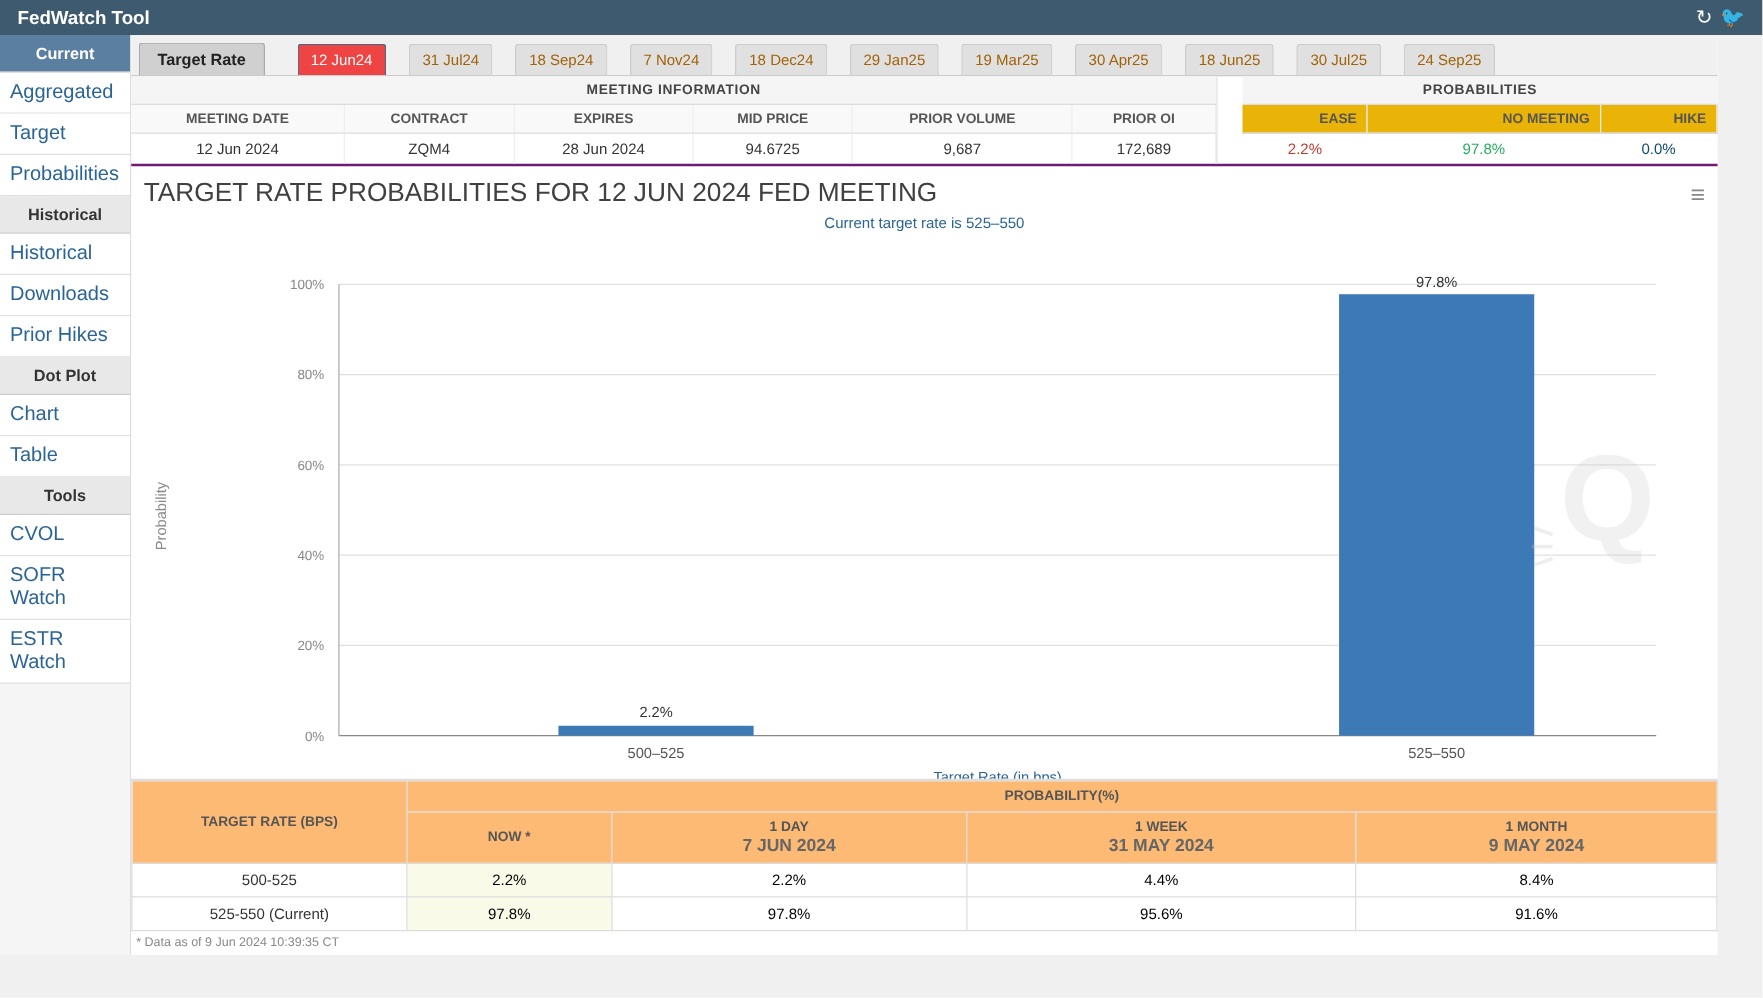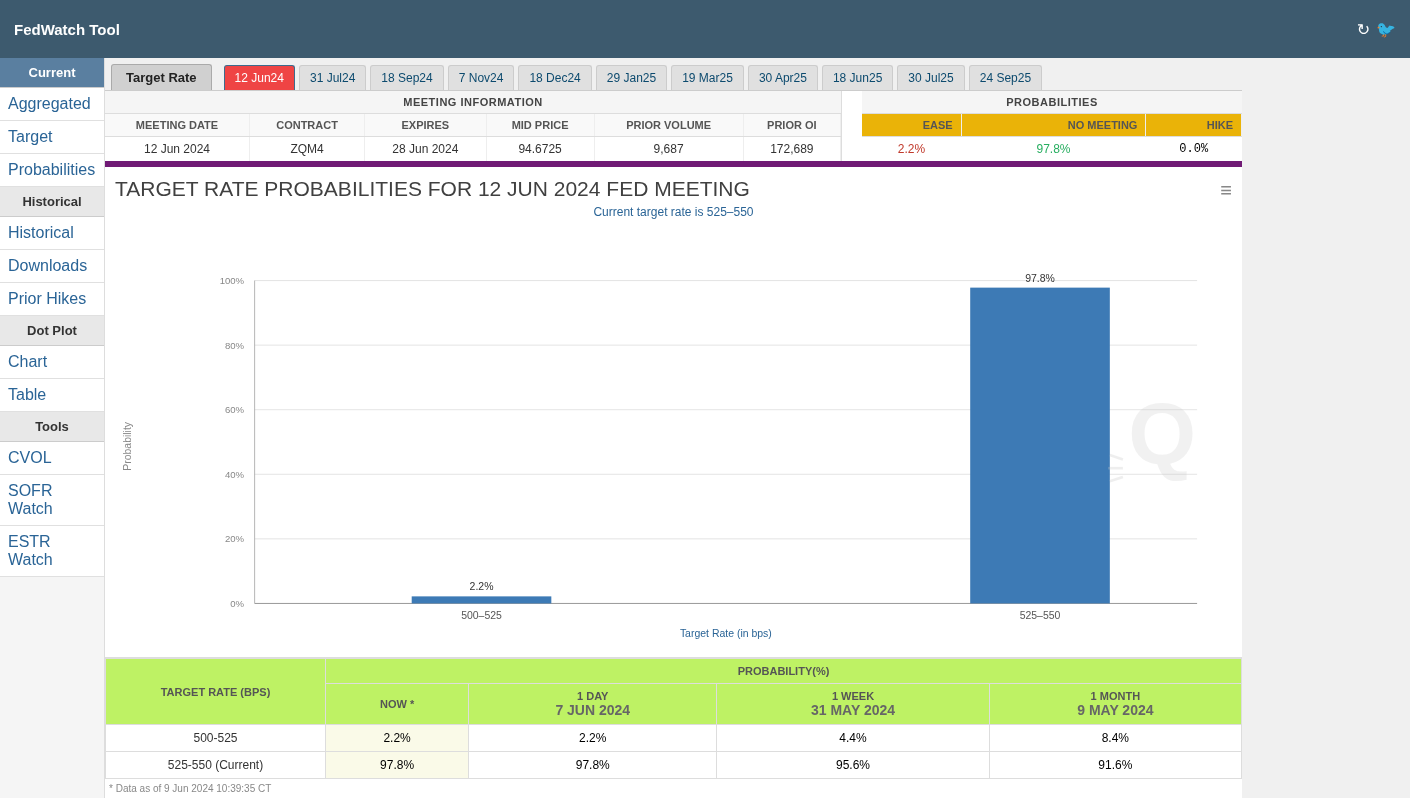--- a/index.html
+++ b/index.html
@@ -1,69 +1,69 @@
 <!DOCTYPE html>
 <html><head>
   <meta charset="utf-8">
   <style>
     * { box-sizing: border-box; margin: 0; padding: 0; }
     body { font-family: Arial, sans-serif; font-size: 12px; background: #f0f0f0; width: 1410px; }
 
     
-    .header { background: #3d5a6e; color: white; padding: 10px 14px; display: flex; align-items: center; justify-content: space-between; height: 58px; }
+    .header { background: #3d5a6e; color: white; padding: 10px 14px; display: flex; align-items: center; justify-content: space-between; height: 28px; }
     .header-title { font-size: 15px; font-weight: bold; color: white; }
     .header-icons { display: flex; gap: 6px; align-items: center; }
     .header-icon { color: white; font-size: 16px; cursor: pointer; }
 
     
-    .main-layout { display: flex; width: 1242px; }
+    .main-layout { display: flex; width: 1374px; }
 
     
     .sidebar { width: 105px; min-width: 105px; background: #f5f5f5; border-right: 1px solid #ddd; }
     .sidebar-section-btn { display: block; width: 100%; background: #e8e8e8; border: none; border-bottom: 1px solid #ccc; padding: 7px 8px; text-align: center; font-size: 13px; font-weight: bold; color: #333; cursor: pointer; }
     .sidebar-section-btn.active { background: #5a7fa0; color: white; }
     .sidebar-item { display: block; width: 100%; background: white; border: none; border-bottom: 1px solid #e0e0e0; padding: 7px 8px; text-align: left; font-size: 16px; color: #2a6496; cursor: pointer; }
 
     
     .content { flex: 1; background: white; }
 
     
-    .tabs-row { display: flex; align-items: center; background: #f0f0f0; border-bottom: 1px solid #ccc; padding: 6px 6px 0; gap: 4px; }
-    .tab-btn { padding: 5px 10px; font-size: 12px; cursor: pointer; border: 1px solid #ccc; border-bottom: none; border-radius: 3px 3px 0 0; background: #e0e0e0; color: #0c4a6e; }
+    .tabs-row { display: flex; align-items: center; background: #f0f0f0; border-bottom: 1px solid #ccc; padding: 6px 6px 0; gap: 18px; }
+    .tab-btn { padding: 5px 10px; font-size: 12px; cursor: pointer; border: 1px solid #ccc; border-bottom: none; border-radius: 3px 3px 0 0; background: #e0e0e0; color: #a16207; }
     .tab-btn.active { background: #ef4444; color: white; border-color: #3d6b8c; }
     .tab-btn-main { padding: 5px 14px; font-size: 13px; font-weight: bold; cursor: pointer; border: 1px solid #aaa; border-bottom: none; border-radius: 3px 3px 0 0; background: #d0d0d0; color: #222; margin-right: 8px; }
 
     
-    .meeting-section { display: flex; border-bottom: 6px solid #701a75; gap: 20px; }
+    .meeting-section { display: flex; border-bottom: 2px solid #701a75; gap: 20px; }
     .meeting-info-block { flex: 1; border-right: 1px solid #ddd; }
     .prob-block { width: 380px; }
     .section-header { background: #f5f5f5; text-align: center; padding: 5px; font-size: 11px; font-weight: bold; color: #444; border-bottom: 1px solid #ddd; letter-spacing: 0.5px; }
     .info-table { width: 100%; border-collapse: collapse; }
     .info-table th { background: #f9f9f9; text-align: center; padding: 5px 8px; font-size: 11px; font-weight: bold; color: #555; border-bottom: 1px solid #ddd; border-right: 1px solid #eee; }
     .info-table td { text-align: center; padding: 5px 8px; font-size: 12px; color: #333; border-right: 1px solid #eee; }
     .prob-table { width: 100%; border-collapse: collapse; }
     .prob-table th { background: #eab308; text-align: right; padding: 5px 8px; font-size: 11px; font-weight: bold; color: #555; border-bottom: 1px solid #ddd; border-right: 1px solid #eee; }
     .prob-table td { text-align: center; padding: 5px 8px; font-size: 12px; }
     .prob-ease { color: #c0392b; }
     .prob-nochange { color: #27ae60; }
-    .prob-hike { color: #000000; font-family: Liberation Mono, monospace; }
+    .prob-hike { color: #0c4a6e; }
 
     
     .chart-area { padding: 10px 10px 0; }
     .chart-title { font-size: 21px; font-weight: normal; color: #404040; margin-bottom: 4px; }
     .chart-subtitle { text-align: center; color: #2a6496; font-size: 12px; margin-bottom: 8px; }
 
     .chart-container { position: relative; width: 100%; height: 430px; }
     .chart-svg { width: 100%; height: 100%; }
 
     
     .prob-table-section { border-top: 1px solid #ddd; margin-top: 0; }
     .bottom-table { width: 100%; border-collapse: collapse; }
     .bottom-table th, .bottom-table td { border: 1px solid #ddd; padding: 6px 10px; text-align: center; font-size: 12px; }
-    .bottom-table th { background: #bef264; font-weight: bold; color: #555; font-size: 11px; }
+    .bottom-table th { background: #fdba74; font-weight: bold; color: #555; font-size: 11px; }
     .bottom-table .rate-col { text-align: center; font-size: 12px; color: #333; }
     .now-col { background: #fafae8; }
     .footnote { font-size: 10px; color: #888; padding: 4px; }
 
     .col-group-header { background: #ececec; font-weight: bold; text-align: center; font-size: 11px; }
     .col-date { font-size: 14px; color: #666; display: block; }
   </style>
 </head>
 <body>
 

